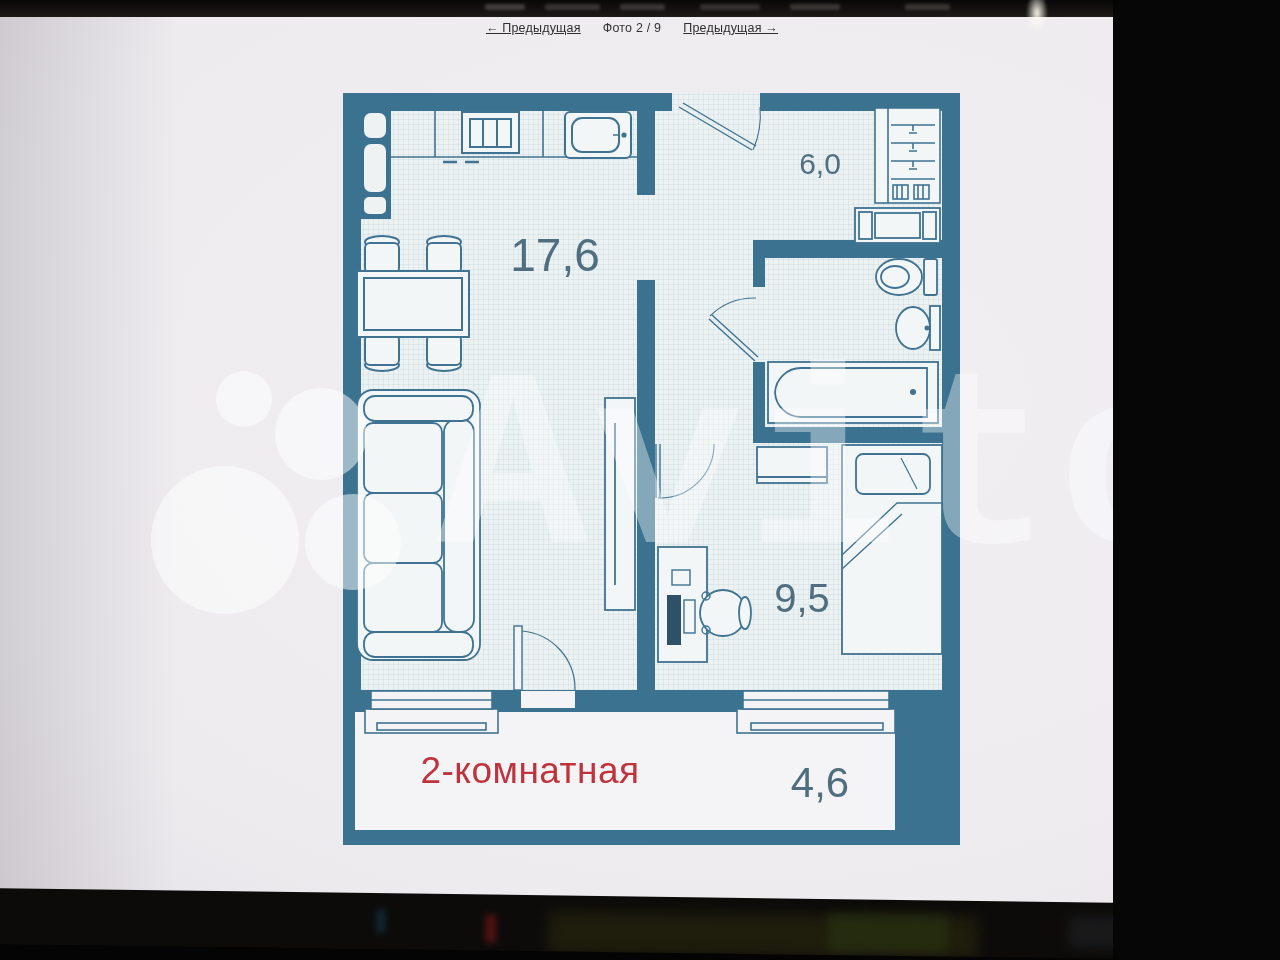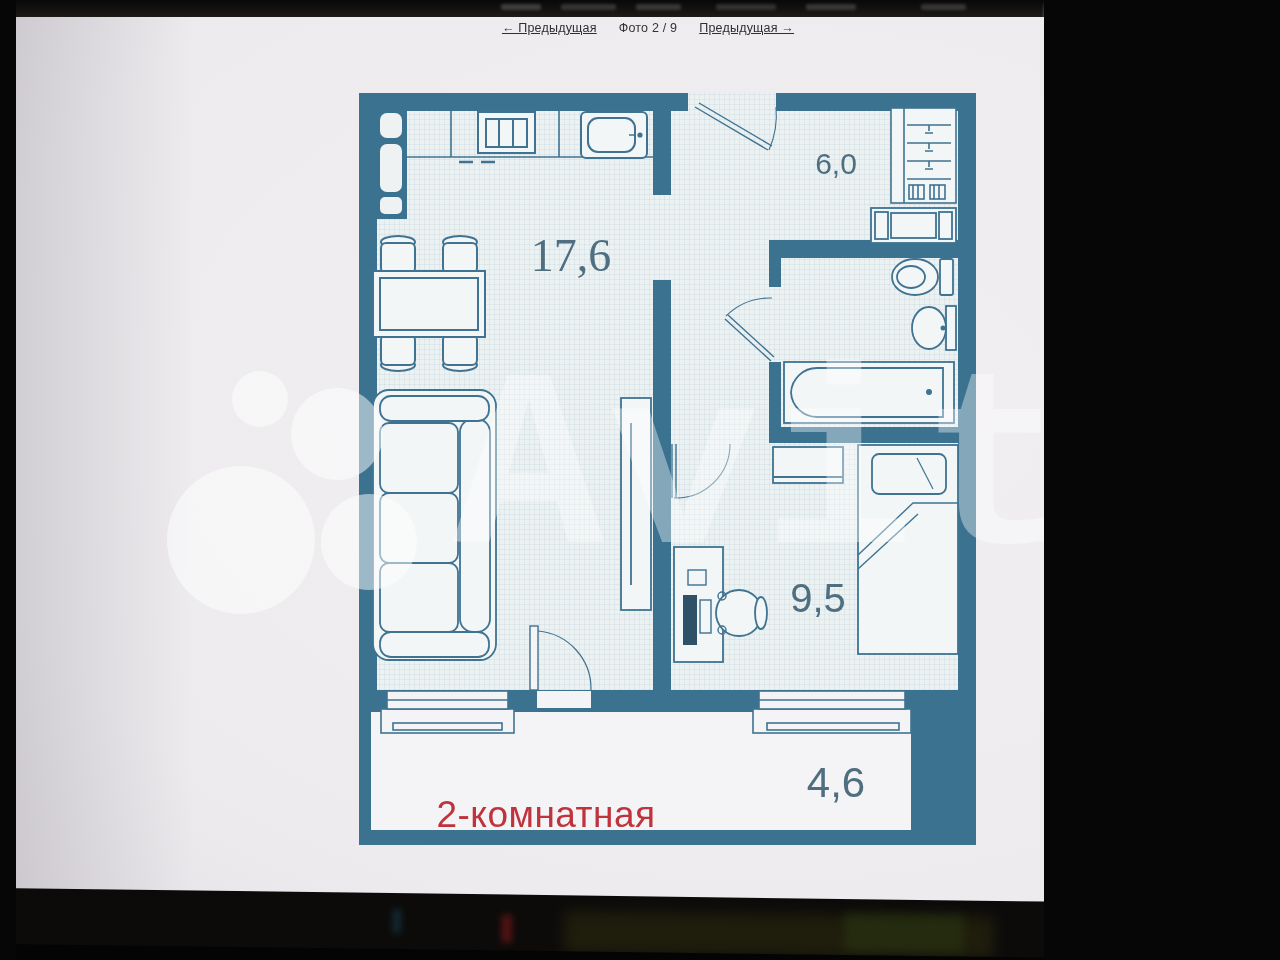--- a/index.html
+++ b/index.html
@@ -1,17 +1,17 @@
 <!DOCTYPE html>
 <html><head>
 <meta charset="utf-8">
 <style>
   html,body{margin:0;padding:0;background:#060606;}
-  .stage{position:relative;width:1028px;height:960px;overflow:hidden;background:#0c0b0a;
-         font-family:"Liberation Sans",sans-serif;margin-left:16px;}
+  .stage{position:relative;width:1113px;height:960px;overflow:hidden;background:#0c0b0a;
+         font-family:"Liberation Sans",sans-serif;}
   
   .page{position:absolute;left:0;top:0;width:1280px;height:960px;
         background:
           linear-gradient(90deg, rgba(110,105,115,0.22), rgba(110,105,115,0) 14%),
           radial-gradient(140% 120% at 58% 42%, #f1eff2 0%, #edebee 45%, #ded9e0 78%, #c9c6cd 100%);}
   
   .topbar{position:absolute;left:0;top:0;width:1280px;height:17px;z-index:30;
           background:linear-gradient(#080808,#1d1a17);}
   .smudge{position:absolute;border-radius:2px;filter:blur(1.5px);}
   .glare{position:absolute;left:1026px;top:-8px;width:22px;height:42px;z-index:31;border-radius:50%;
@@ -28,21 +28,21 @@
   .nav .counter{color:#333;}
   
   .plan{position:absolute;left:343px;top:93px;width:617px;height:752px;z-index:2;
         background-color:#ecf1f2;
         background-image:
           repeating-linear-gradient(0deg, rgba(90,140,165,0.09) 0 1px, transparent 1px 5px),
           repeating-linear-gradient(90deg, rgba(90,140,165,0.09) 0 1px, transparent 1px 5px);}
   .plan svg{position:absolute;left:0;top:0;}
   .area{position:absolute;transform:translate(-50%,-50%);color:#4f6f80;font-weight:500;
         white-space:nowrap;z-index:6;}
-  .caption{position:absolute;left:187px;top:722px;transform:translate(-50%,-50%);
+  .caption{position:absolute;left:187px;top:678px;transform:translate(-50%,-50%);
            text-align:center;color:#bf333c;font-size:37px;font-weight:500;line-height:1.22;
            letter-spacing:0.5px;z-index:6;white-space:nowrap;}
   
   .wm-dot{position:absolute;border-radius:50%;background:rgba(255,255,255,0.5);z-index:10;}
   .wm-text{position:absolute;left:437px;top:372px;z-index:10;color:rgba(255,255,255,0.38);
            font-size:252px;line-height:0.82;font-weight:700;letter-spacing:4px;
            font-family:Liberation Mono, monospace;pointer-events:none;}
 </style>
 </head>
 <body>
@@ -226,21 +226,21 @@
 
           <g fill="#f4f3f5" stroke-width="1.6">
             <rect x="394" y="616" width="158" height="24"></rect>
             <rect x="400" y="598" width="146" height="18"></rect>
             <path d="M400 607 H546" fill="none"></path>
             <rect x="408" y="630" width="132" height="7" fill="none"></rect>
           </g>
         </g>
       </svg>
 
-      <div class="area" style="left:212px;top:162px;font-size:46px;font-family:Liberation Serif, serif;">17,6</div>
+      <div class="area" style="left:212px;top:162px;font-size:46px;">17,6</div>
       <div class="area" style="left:477px;top:71px;font-size:30px;">6,0</div>
       <div class="area" style="left:459px;top:505px;font-size:40px;">9,5</div>
       <div class="area" style="left:477px;top:690px;font-size:42px;">4,6</div>
 
       <div class="caption">
         <div>2-комнатная</div>
       </div>
     </div>
 
     <div class="wm-dot" style="left:216px;top:371px;width:56px;height:56px;"></div>

